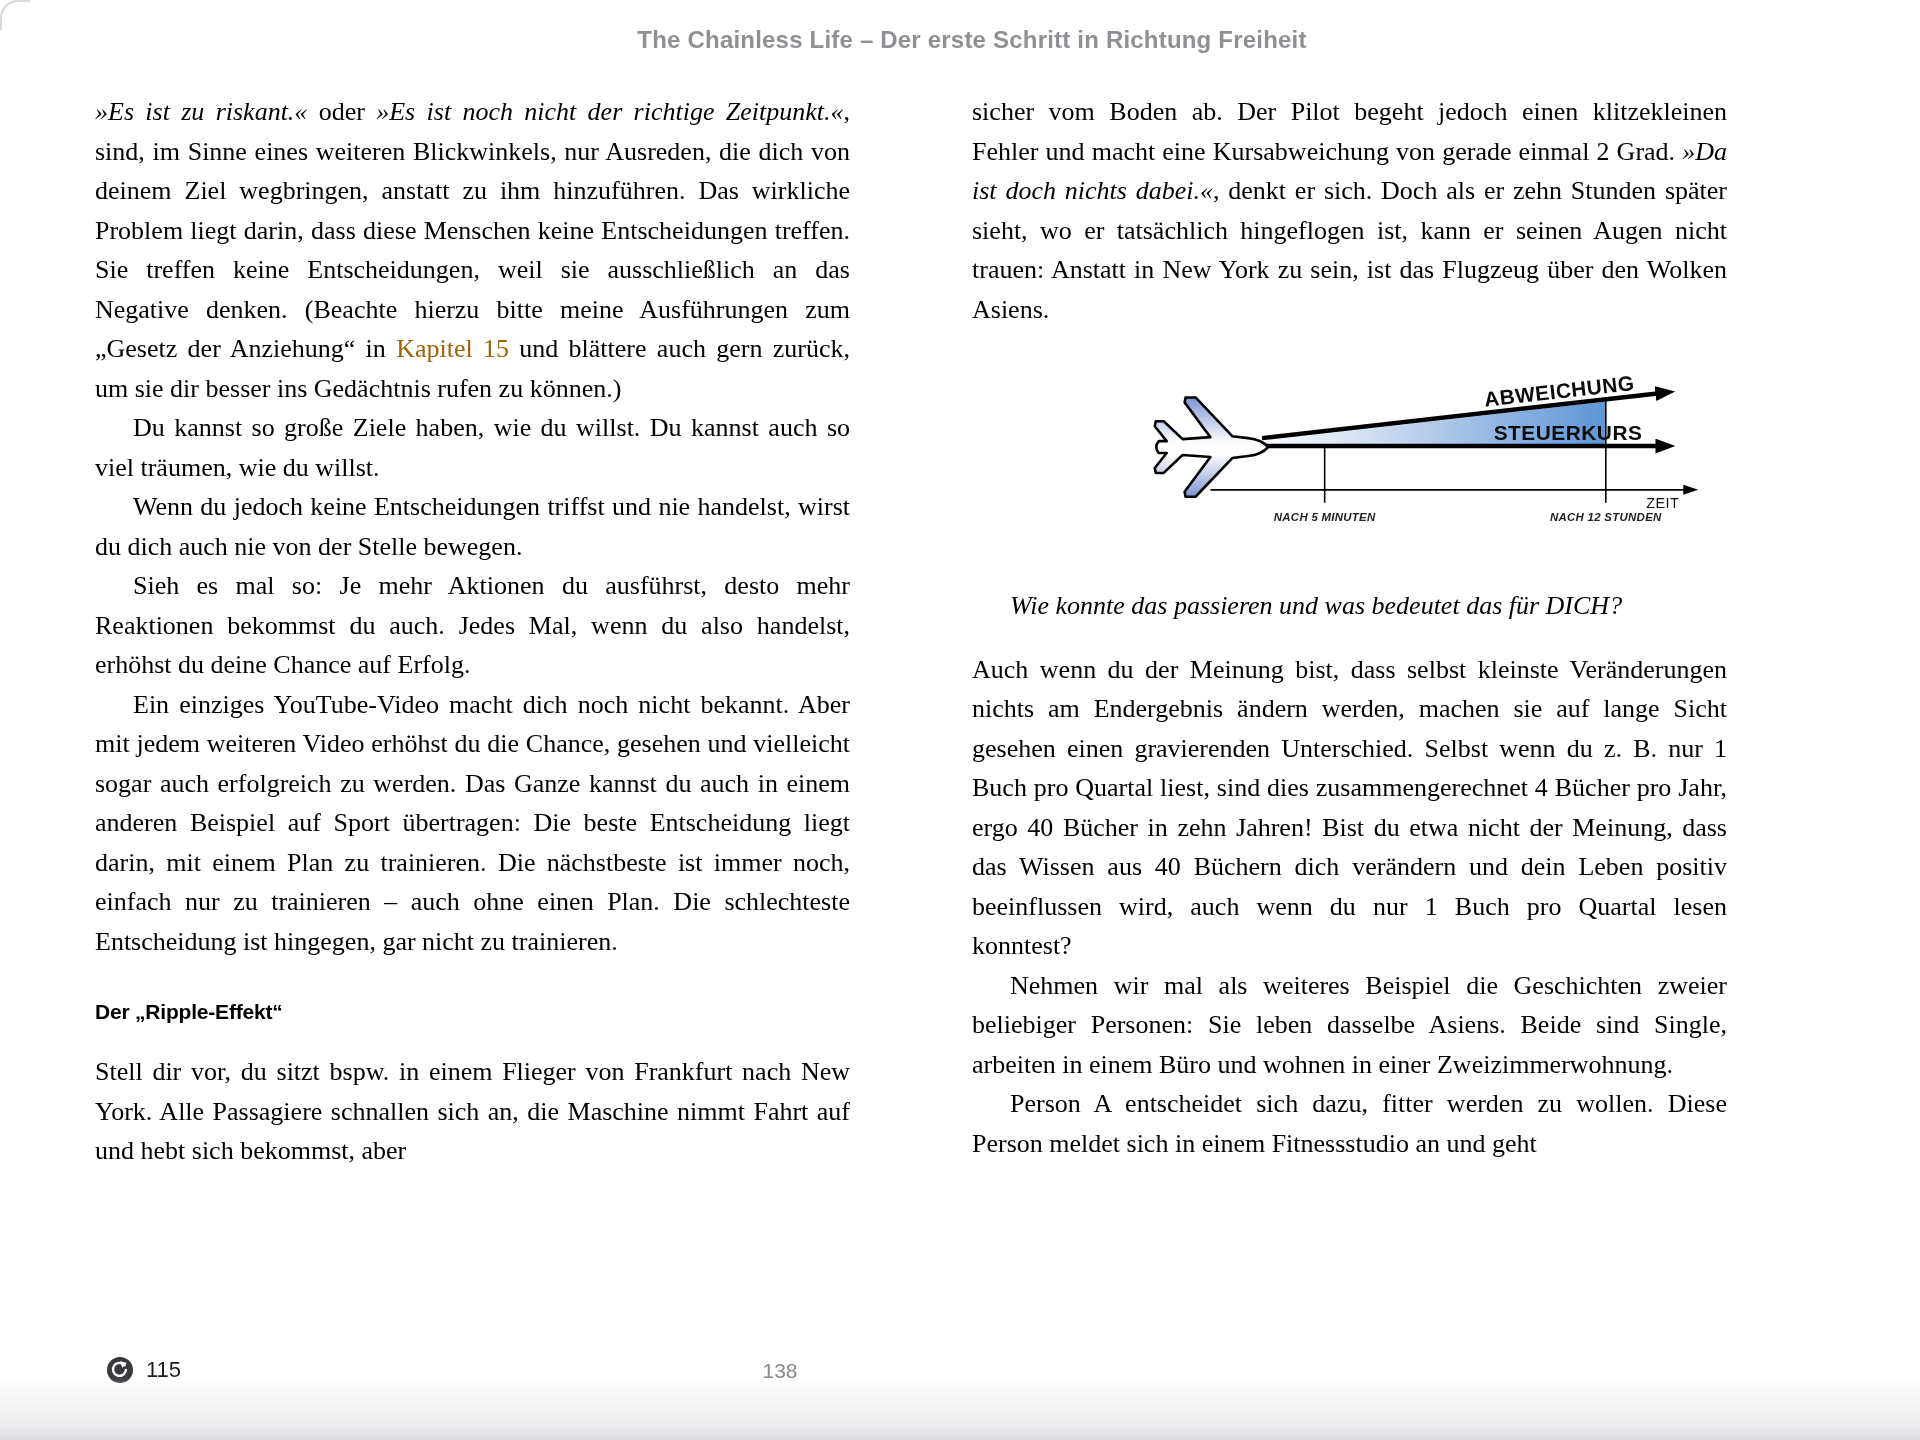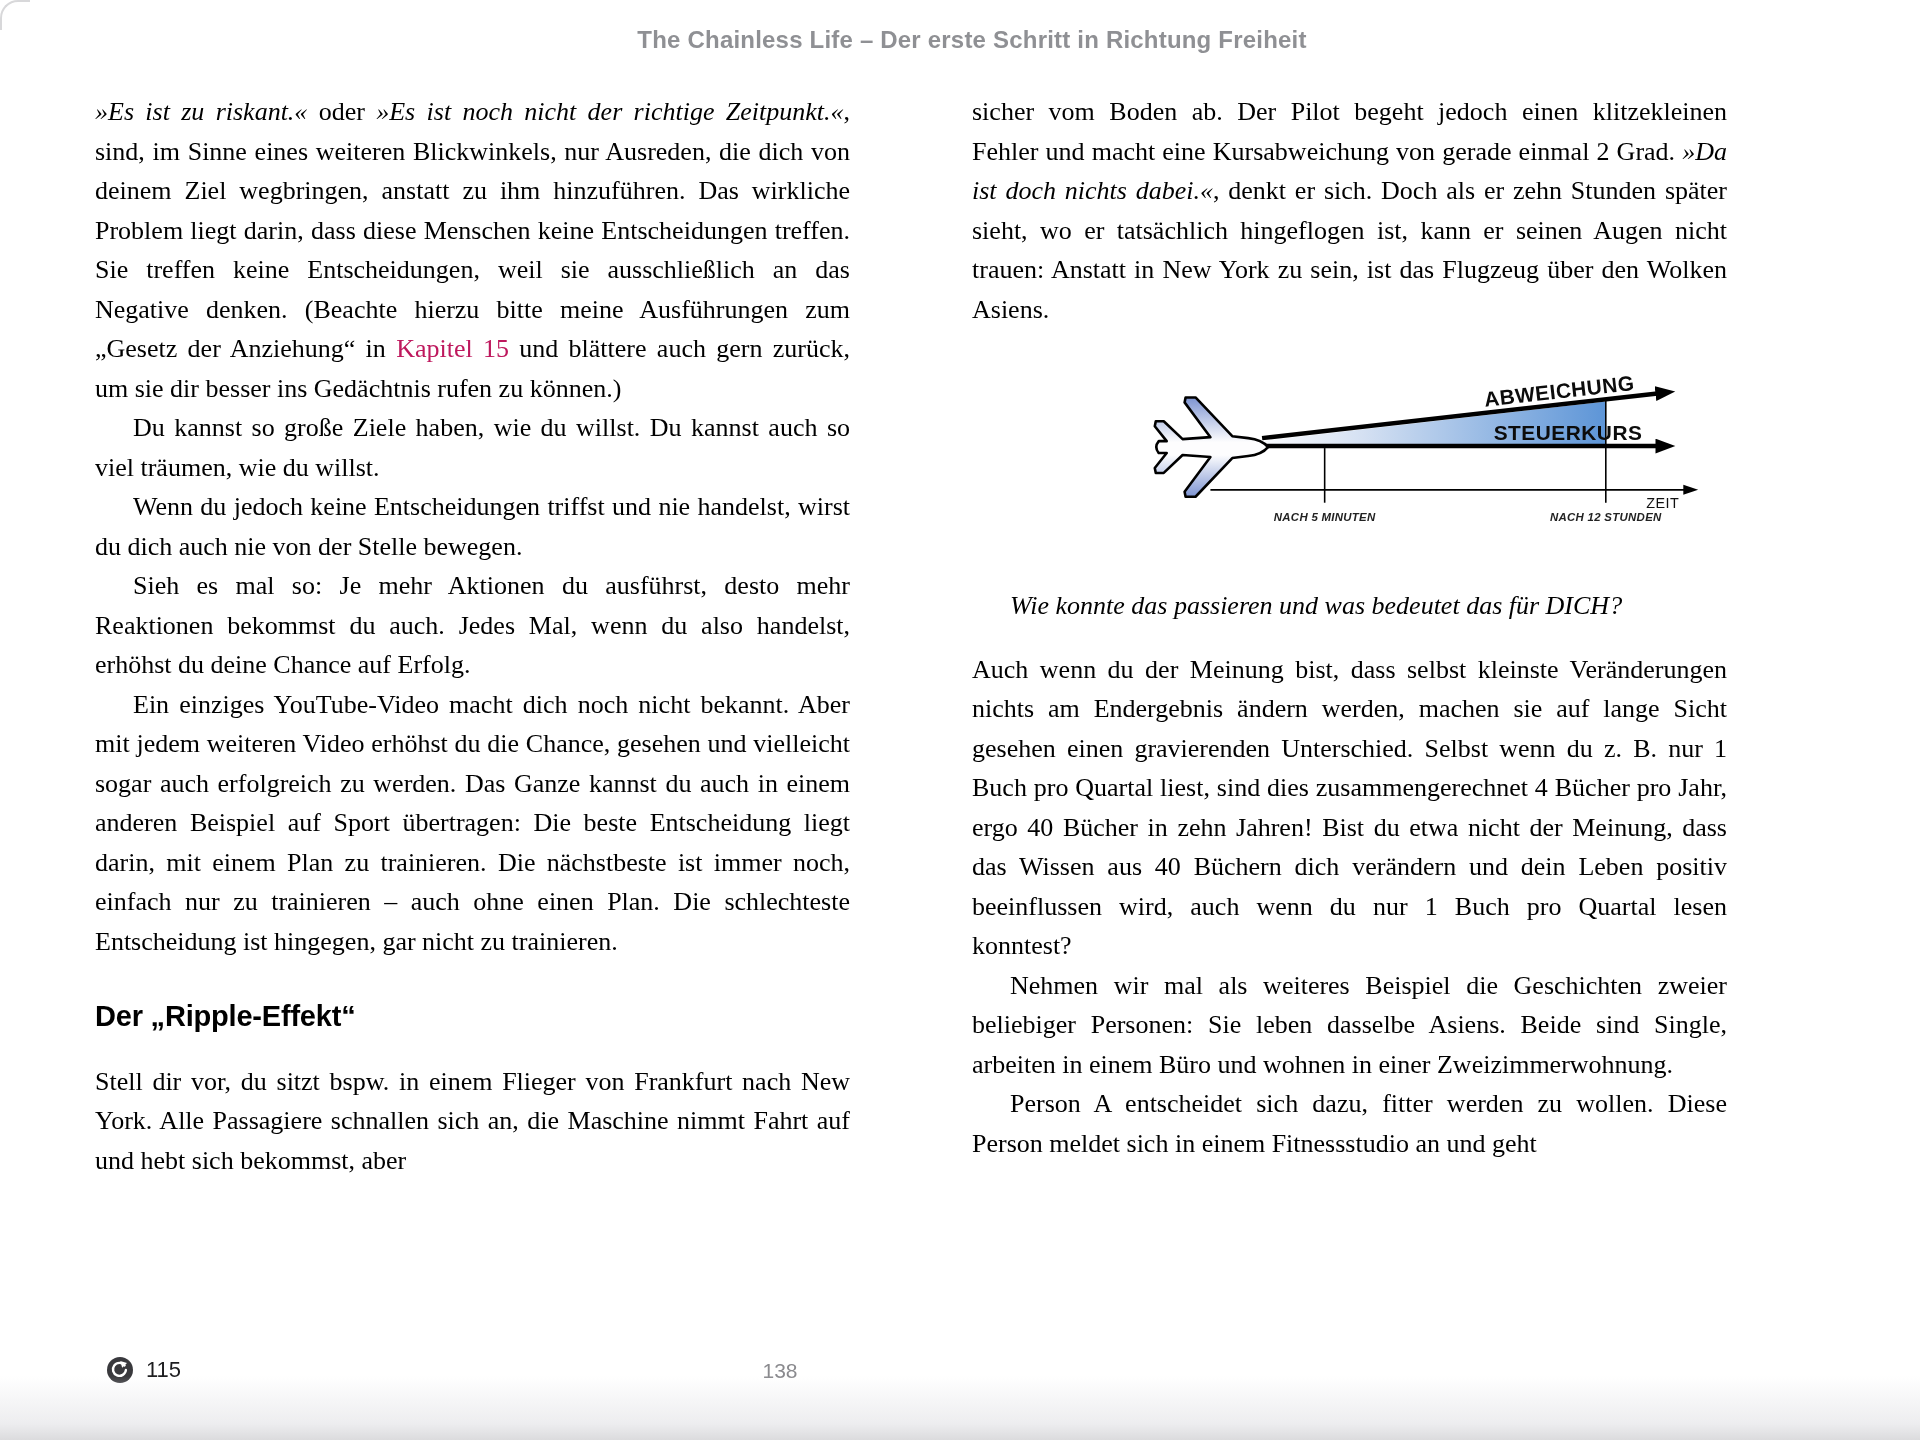--- a/index.html
+++ b/index.html
@@ -21,25 +21,25 @@
   .page-col { width:755px; }
   .bp {
     margin:0; color:#000;
     font-family:"Liberation Serif","DejaVu Serif",serif;
     font-size:26px; line-height:39.5px; text-align:justify;
     -webkit-hyphens:auto; hyphens:auto;
   }
   .bp em { font-style:italic; }
   .ind { text-indent:38px; }
   .question { font-style:italic; margin-bottom:24px; }
-  .chapter-link { color:#be185d; text-decoration:none; cursor:pointer; }
+  .chapter-link { color:#a16207; text-decoration:none; cursor:pointer; }
   .section-heading {
     margin:38px 0 28px 0; color:#000;
     font-family:"Liberation Sans",sans-serif; font-weight:700;
-    font-size:29px; line-height:1.2; letter-spacing:-.2px;
+    font-size:21px; line-height:1.2; letter-spacing:-.2px;
   }
   .diagram { margin:46px 0 40px 0; width:755px; }
   .diagram svg { display:block; }
   .diag-label { font-family:"Liberation Sans",sans-serif; font-weight:700; font-size:21px; fill:#0c0c0c; letter-spacing:.5px; }
   .diag-small { font-family:"Liberation Sans",sans-serif; font-weight:600; font-style:italic; font-size:11.5px; fill:#222; letter-spacing:.3px; }
   .diag-axis-label { font-family:"Liberation Sans",sans-serif; font-weight:400; font-size:14.5px; fill:#111; letter-spacing:.5px; }
   .back-chip { position:absolute; left:107px; top:1357px; display:flex; align-items:center; gap:13px; cursor:pointer; }
   .back-badge { width:26px; height:26px; display:block; }
   .back-num { font-size:22px; color:#1d1d1f; }
   .cur-page {

